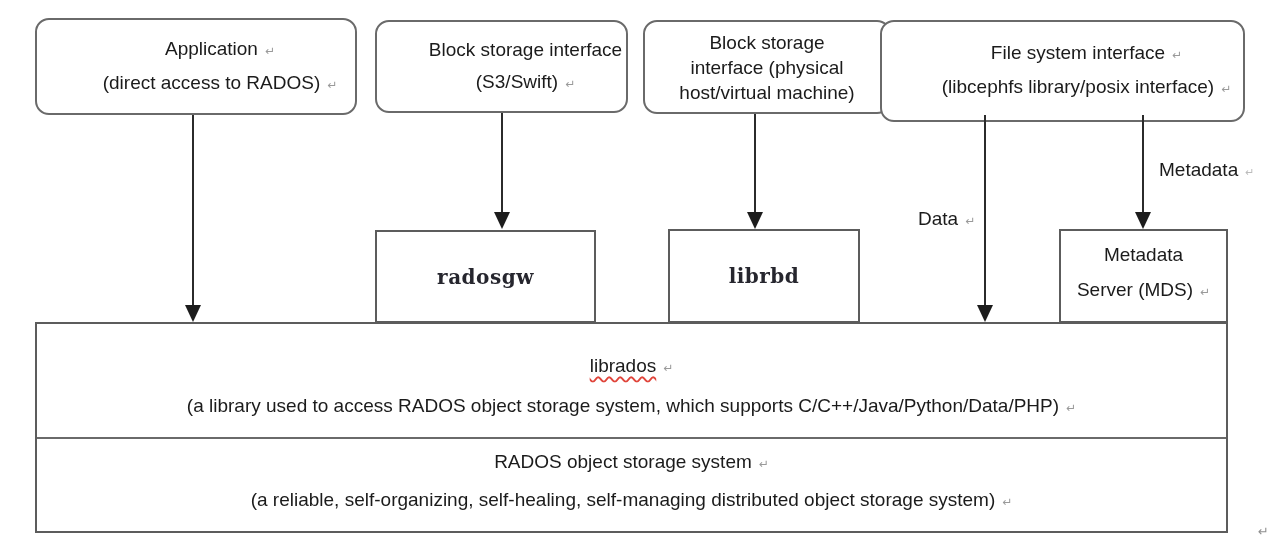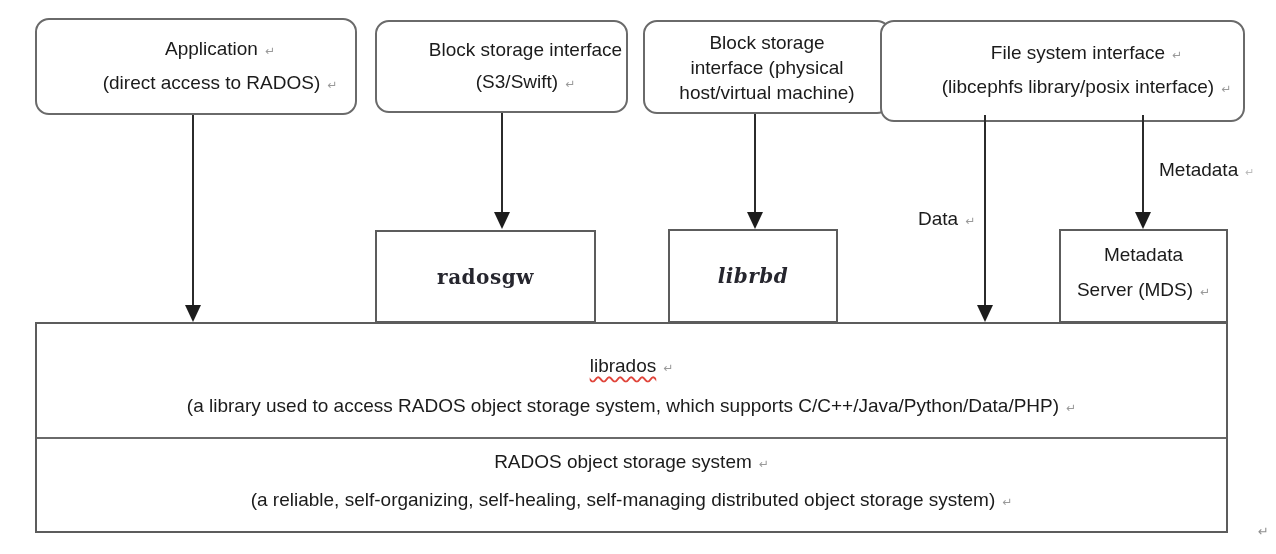--- a/index.html
+++ b/index.html
@@ -81,21 +81,21 @@
   <div class="vline" style="left:1142px;top:115px;height:98px;"></div>
   <div class="ahead" style="left:1135px;top:212px;"></div>
 
   <div class="edge-label" style="left:918px;top:208px;"><span>Data</span><span class="mark">↵</span></div>
   <div class="edge-label" style="left:1159px;top:159px;"><span>Metadata</span><span class="mark-faint">↵</span></div>
 
   <div class="sbox" style="left:375px;top:230px;width:221px;height:93px;">
     <div class="serifname">radosgw</div>
   </div>
 
-  <div class="sbox" style="left:668px;top:229px;width:170px;height:94px;font-style:italic;">
+  <div class="sbox" style="left:668px;top:229px;width:192px;height:94px;">
     <div class="serifname">librbd</div>
   </div>
 
   <div class="sbox" style="left:1059px;top:229px;width:169px;height:94px;line-height:35px;padding-bottom:6px;">
     <div>Metadata</div>
     <div><span>Server (MDS)</span><span class="mark">↵</span></div>
   </div>
 
   <div class="stack" style="left:35px;top:322px;width:1193px;height:211px;">
     <div class="stack-sec" style="height:113px;justify-content:center;line-height:37px;padding-top:12px;">

